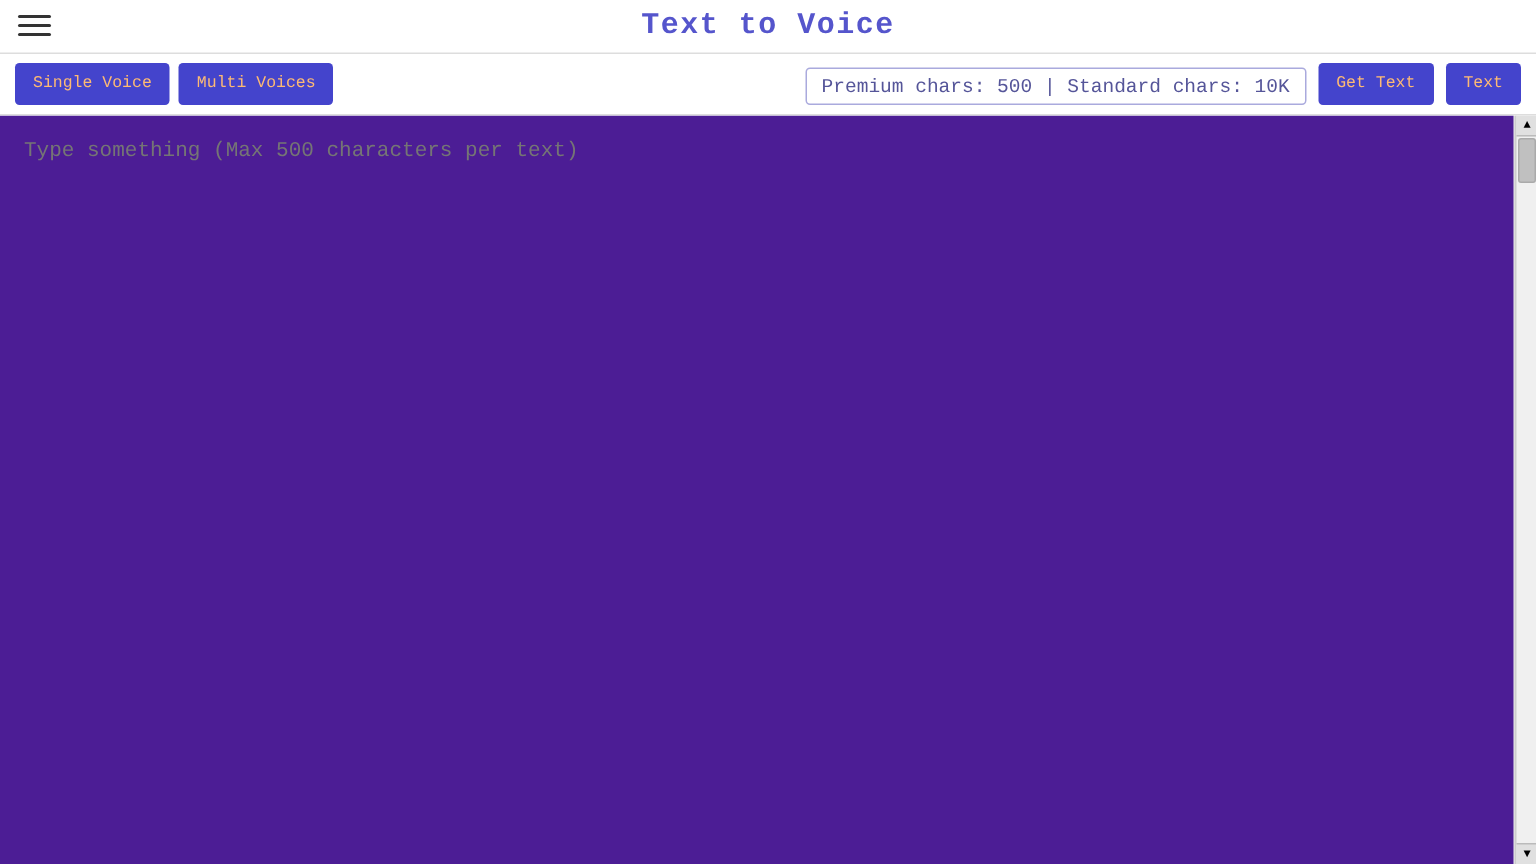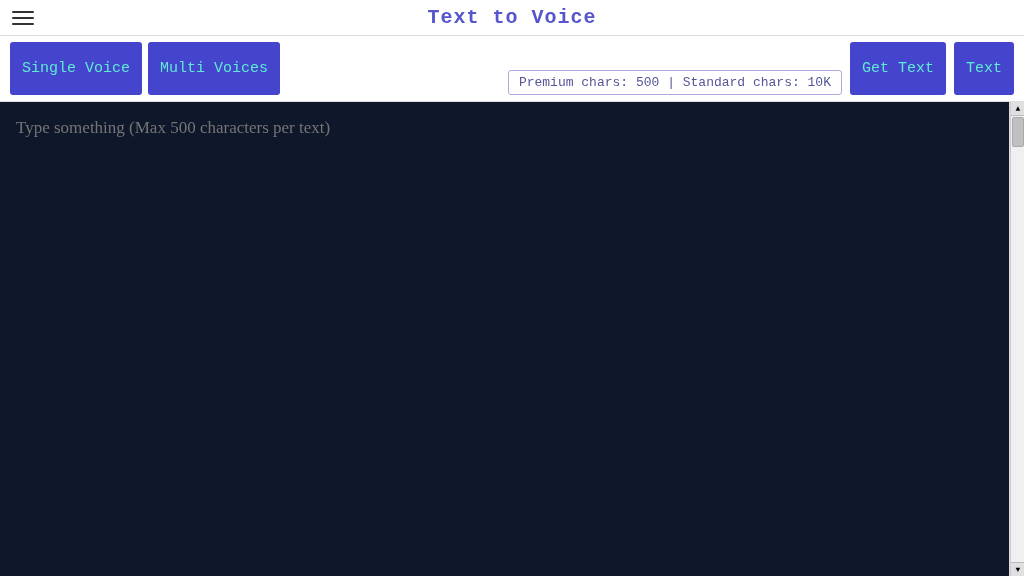--- a/index.html
+++ b/index.html
@@ -14,21 +14,21 @@
       width: 1024px;
       height: 576px;
       overflow: hidden;
       display: flex;
       flex-direction: column;
     }
 
     
     .header {
       display: flex;
-      align-items: flex-end;
+      align-items: flex-start;
       justify-content: center;
       background: #ffffff;
       border-bottom: 1px solid #ddd;
       padding: 6px 12px;
       position: relative;
       min-height: 36px;
     }
 
     .header-title {
       font-family: 'Courier New', Courier, monospace;
@@ -75,50 +75,50 @@
 
     .toolbar-right {
       display: flex;
       align-items: flex-end;
       gap: 8px;
       margin-left: auto;
     }
 
     .btn-primary {
       background: #4444cc;
-      color: #5eead4;
+      color: #fdba74;
       border: none;
       border-radius: 3px;
-      padding: 18px 12px;
-      font-size: 15px;
+      padding: 8px 12px;
+      font-size: 11px;
       font-family: 'Courier New', Courier, monospace;
       cursor: pointer;
     }
 
     .chars-info {
       font-family: 'Courier New', Courier, monospace;
       font-size: 13px;
       color: #555599;
       border: 1px solid #aaaadd;
       padding: 4px 10px;
       border-radius: 3px;
       background: #ffffff;
     }
 
     .text-area {
       width: 100%;
       height: 100%;
       border: none;
       outline: none;
       resize: none;
-      font-family: Liberation Serif, serif;
-      font-size: 17px;
+      font-family: Liberation Mono, monospace;
+      font-size: 14px;
       color: #aaaaaa;
       padding: 16px;
-      background: #0f172a;
+      background: #4c1d95;
     }
 
     .page-wrapper {
       display: flex;
       flex-direction: column;
       height: 576px;
       width: 1024px;
       overflow: hidden;
     }
 

